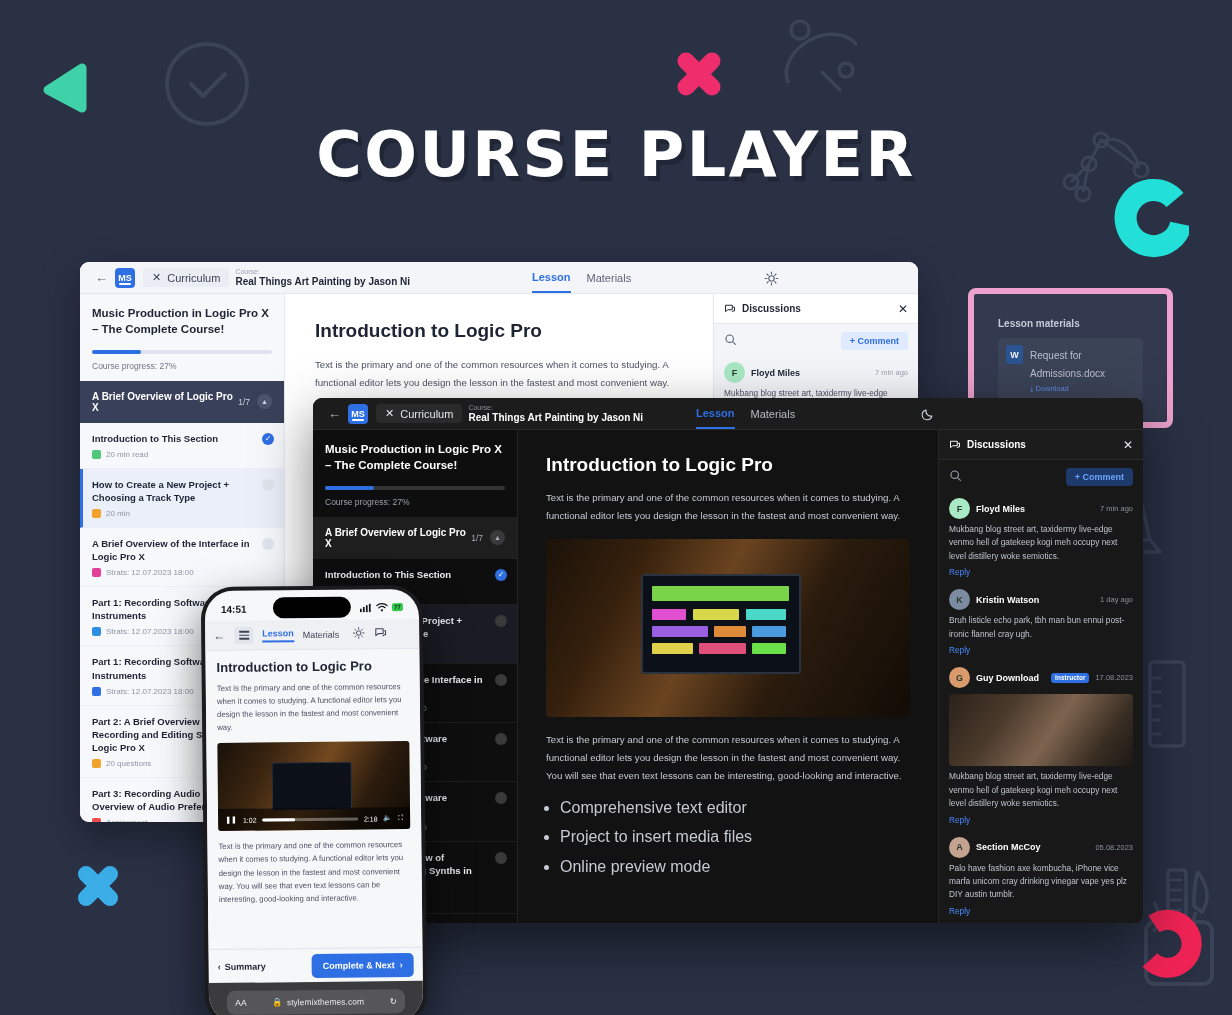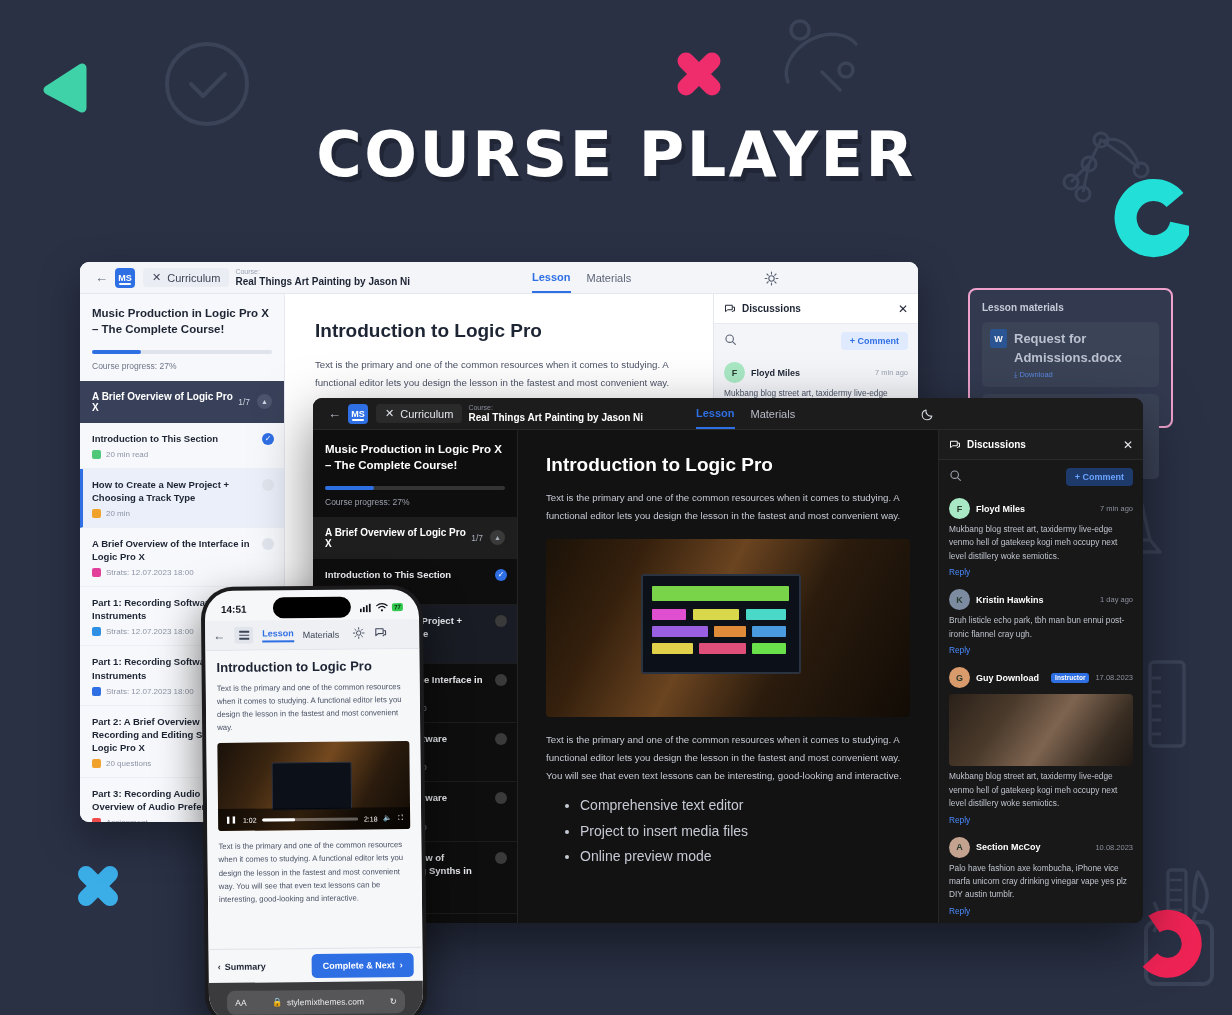--- a/index.html
+++ b/index.html
@@ -121,46 +121,46 @@
   .dw-main { flex:1; padding:24px 28px; overflow:hidden; }
   .dw-h1 { font-size:19px; font-weight:bold; color:#ffffff; margin-bottom:13px; }
   .dw-p { font-size:9.7px; color:#c6cad4; line-height:1.85; }
   .dw-img { width:100%; height:178px; border-radius:4px; margin:14px 0;
     background:linear-gradient(118deg,#1b1208 0%,#35200d 22%,#6b4420 44%,#2a1b0d 66%,#120c06 100%);
     position:relative; overflow:hidden; }
   .dw-img .screen { position:absolute; left:26%; top:20%; width:44%; height:56%;
     background:#0c1018; border-radius:3px; border:2px solid #2b3240; }
   .dw-img .screen i { position:absolute; display:block; border-radius:1px; }
   .dw-list { margin:8px 0 8px 14px; }
-  .dw-list li { font-size:14px; color:#c6cad4; line-height:1.85; list-style:disc;margin-left:20px; }
+  .dw-list li { font-size:16px; color:#c6cad4; line-height:1.85; list-style:disc; }
 
   .dw-disc { width:205px; background:#181818; border-left:1px solid #262626; }
   .ddisc-head { height:30px; display:flex; align-items:center; justify-content:space-between;
     padding:0 10px; background:#1c1c1c; border-bottom:1px solid #2a2a2a; }
   .ddisc-title { display:flex; align-items:center; gap:6px; font-size:10px; font-weight:bold; color:#fff; }
   .dcmt-btn { background:#1d3a6b; color:#6ba4ff; font-size:9px; font-weight:bold;
     border-radius:4px; padding:4px 9px; border:none; }
   .dcmt-nm { font-size:9px; font-weight:bold; color:#ffffff; flex:1; }
   .dcmt-tm { font-size:7.5px; color:#8b909d; }
   .dcmt-bd { font-size:8.3px; color:#bfc4ce; line-height:1.62; margin-top:4px; }
   .dcmt-rp { font-size:8.3px; color:#4a8bff; margin-top:4px; }
   .badge-ins { background:#2f6fe4; color:#fff; font-size:6.5px; font-weight:bold;
     border-radius:3px; padding:1.5px 4px; margin-left:4px; }
   .cmt-img { width:100%; height:72px; border-radius:4px; margin-top:6px;
     background:linear-gradient(125deg,#2b2119 0%,#4a3a2b 30%,#7e6450 55%,#3b2f24 80%,#1d1713 100%); position:relative; }
 
   
   .mat-card { position:absolute; left:968px; top:288px; width:205px; height:140px;
-    background:#343b51; border:2px solid #f9a8d4; border-radius:8px; padding:12px; opacity:0.95; }
+    background:#343b51; border:6px solid #f9a8d4; border-radius:8px; padding:24px; opacity:0.95; }
   .mat-h { font-size:10px; font-weight:bold; color:#cfd4e0; margin-bottom:9px; }
   .mat-item { background:#3c4459; border-radius:5px; padding:7px 8px; margin-bottom:7px;
     display:flex; gap:7px; align-items:flex-start; }
   .mat-ic { width:17px; height:19px; border-radius:2px; flex:none; color:#fff; font-size:9px;
     font-weight:bold; display:flex; align-items:center; justify-content:center; }
-  .mat-nm { font-size:13px; color:#c3c9d6; line-height:1.4;font-weight:bold; }
+  .mat-nm { font-size:10px; color:#c3c9d6; line-height:1.4; }
   .mat-dl { font-size:7.5px; color:#5d8ee8; margin-top:3px; }
 
   
   .phone { position:absolute; left:203px; top:586px; width:222px; height:440px;
     background:#1b1b1d; border-radius:32px; padding:4px;
     box-shadow:0 18px 44px rgba(0,0,0,0.55); transform:rotate(-0.6deg); }
   .phone-in { width:100%; height:100%; background:#f6f7f9; border-radius:28px; overflow:hidden;
     position:relative; display:flex; flex-direction:column; }
   .notch { position:absolute; left:50%; transform:translateX(-50%); top:7px; width:78px; height:21px;
     background:#000; border-radius:11px; z-index:5; }
@@ -544,42 +544,42 @@
               <span class="av" style="background:#a9e8c4;color:#2a3b2f;">F</span>
               <span class="dcmt-nm">Floyd Miles</span>
               <span class="dcmt-tm">7 min ago</span>
             </div>
             <div class="dcmt-bd">Mukbang blog street art, taxidermy live-edge venmo hell of gatekeep kogi meh occupy next level distillery woke semiotics.</div>
             <div class="dcmt-rp">Reply</div>
           </div>
           <div class="cmt">
             <div class="cmt-hd">
               <span class="av" style="background:#7d8ba0;color:#2a3b2f;">K</span>
-              <span class="dcmt-nm">Kristin Hawkins</span>
+              <span class="dcmt-nm">Kristin Watson</span>
               <span class="dcmt-tm">1 day ago</span>
             </div>
             <div class="dcmt-bd">Bruh listicle echo park, tbh man bun ennui post-ironic flannel cray ugh.</div>
             <div class="dcmt-rp">Reply</div>
           </div>
           <div class="cmt">
             <div class="cmt-hd">
               <span class="av" style="background:#d99a6c;color:#2a3b2f;">G</span>
               <span class="dcmt-nm">Guy Download</span>
               <span class="badge-ins">Instructor</span>
               <span class="dcmt-tm">17.08.2023</span>
             </div>
             <div class="cmt-img"></div>
             <div class="dcmt-bd">Mukbang blog street art, taxidermy live-edge venmo hell of gatekeep kogi meh occupy next level distillery woke semiotics.</div>
             <div class="dcmt-rp">Reply</div>
           </div>
           <div class="cmt">
             <div class="cmt-hd">
               <span class="av" style="background:#c3a290;color:#2a3b2f;">A</span>
               <span class="dcmt-nm">Section McCoy</span>
-              <span class="dcmt-tm">10.08.2023</span>
+              <span class="dcmt-tm">05.08.2023</span>
             </div>
             <div class="dcmt-bd">Palo have fashion axe kombucha, iPhone vice marfa unicorn cray drinking vinegar vape yes plz DIY austin tumblr.</div>
             <div class="dcmt-rp">Reply</div>
           </div>
         </div>
 
     </div>
   </div>
 </div>
 

